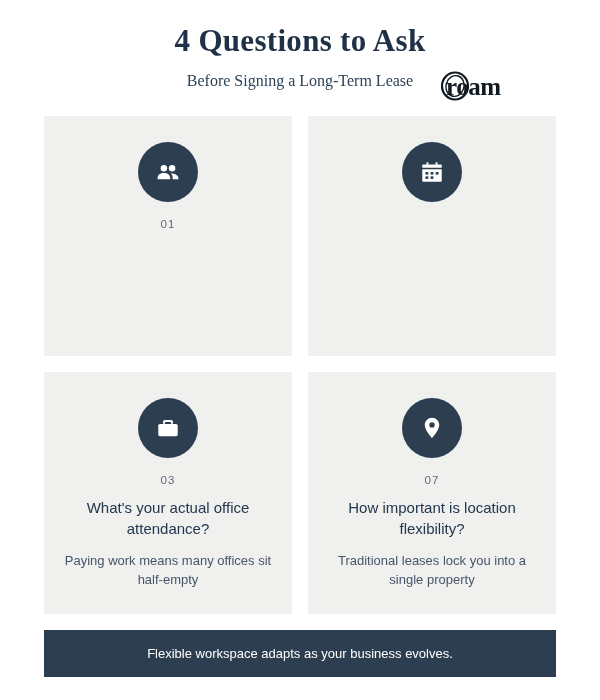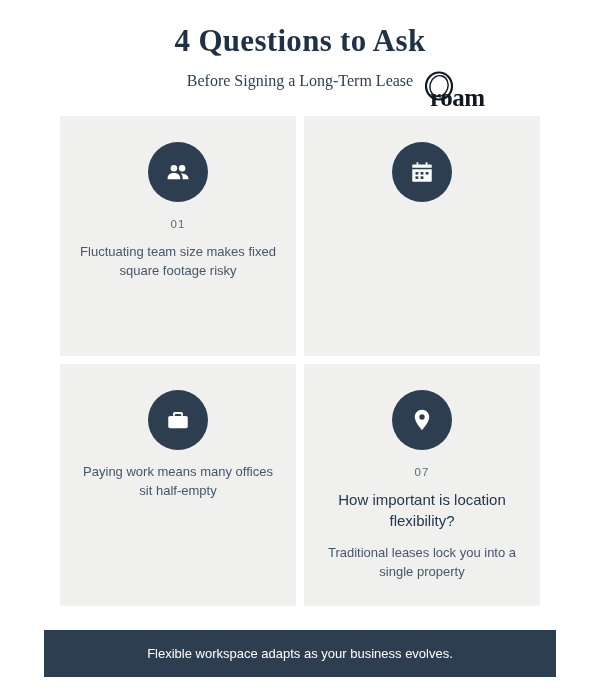--- a/index.html
+++ b/index.html
@@ -12,21 +12,21 @@
     background: #ffffff;
     font-family: "Liberation Sans", sans-serif;
     color: #2b3a4a;
     overflow: hidden;
   }
   .page {
     position: relative;
     width: 600px;
     height: 700px;
     box-sizing: border-box;
-    padding: 0 60px;
+    padding: 0 44px;
   }
   .header {
     position: relative;
     padding-top: 22px;
     text-align: center;
   }
   .title {
     font-family: "Liberation Serif", serif;
     font-size: 31px;
     font-weight: bold;
@@ -45,33 +45,33 @@
   .logo {
     position: absolute;
     right: 34px;
     top: 64px;
     width: 84px;
     height: 44px;
   }
   .logo-text {
     position: absolute;
     left: 8px;
-    top: 20px;
+    top: 9px;
     font-family: "Liberation Serif", serif;
     font-weight: bold;
     font-size: 25px;
     letter-spacing: -0.5px;
     color: #101820;
   }
   .grid {
     margin-top: 26px;
     display: grid;
     grid-template-columns: 1fr 1fr;
     grid-template-rows: auto auto;
-    gap: 8px;
+    gap: 16px;
   }
   .card {
     background: #f0f0ef;
     padding: 26px 20px 24px 20px;
     text-align: center;
     box-sizing: border-box;
     min-height: 240px;
   }
   .icon-circle {
     width: 60px;
@@ -142,21 +142,20 @@
     <div class="card">
       <div class="icon-circle">
         <svg viewBox="0 0 24 24">
           <circle cx="8.2" cy="8.6" r="3"></circle>
           <circle cx="15.8" cy="8.6" r="3"></circle>
           <path d="M2.4 17.6c0-2.9 2.6-4.6 5.8-4.6s5.8 1.7 5.8 4.6v1.2H2.4z"></path>
           <path d="M14.6 13.2c2.9.2 7 1.5 7 4.4v1.2h-5.3v-1.2c0-1.8-.7-3.3-1.7-4.4z"></path>
         </svg>
       </div>
       <div class="num">01</div>
-      <div class="desc">Fluctuating team size makes fixed square footage risky</div>
     </div>
 
     <div class="card">
       <div class="icon-circle">
         <svg viewBox="0 0 24 24">
           <path d="M4 5h16a1 1 0 0 1 1 1v2H3V6a1 1 0 0 1 1-1z"></path>
           <path d="M7 3h1.6v3H7zM15.4 3H17v3h-1.6z"></path>
           <path d="M3 9.5h18V20a1 1 0 0 1-1 1H4a1 1 0 0 1-1-1z"></path>
           <rect x="6" y="12" width="2.6" height="2.4" fill="#2c3e50"></rect>
           <rect x="10.7" y="12" width="2.6" height="2.4" fill="#2c3e50"></rect>
@@ -167,20 +166,22 @@
       </div>
     </div>
 
     <div class="card">
       <div class="icon-circle">
         <svg viewBox="0 0 24 24">
           <path d="M9 4.5h6a1.6 1.6 0 0 1 1.6 1.6V8h-1.9V6.4H9.3V8H7.4V6.1A1.6 1.6 0 0 1 9 4.5z"></path>
           <rect x="3" y="8.2" width="18" height="11.3" rx="1.6"></rect>
         </svg>
       </div>
+      <div class="num">03</div>
+      <div class="q">What's your actual office attendance?</div>
       <div class="desc">Paying work means many offices sit half-empty</div>
     </div>
 
     <div class="card">
       <div class="icon-circle">
         <svg viewBox="0 0 24 24">
           <path d="M12 2.6c-3.7 0-6.7 3-6.7 6.7 0 4.9 6.7 12.1 6.7 12.1s6.7-7.2 6.7-12.1c0-3.7-3-6.7-6.7-6.7z"></path>
           <circle cx="12" cy="9.2" r="2.5" fill="#2c3e50"></circle>
         </svg>
       </div>

